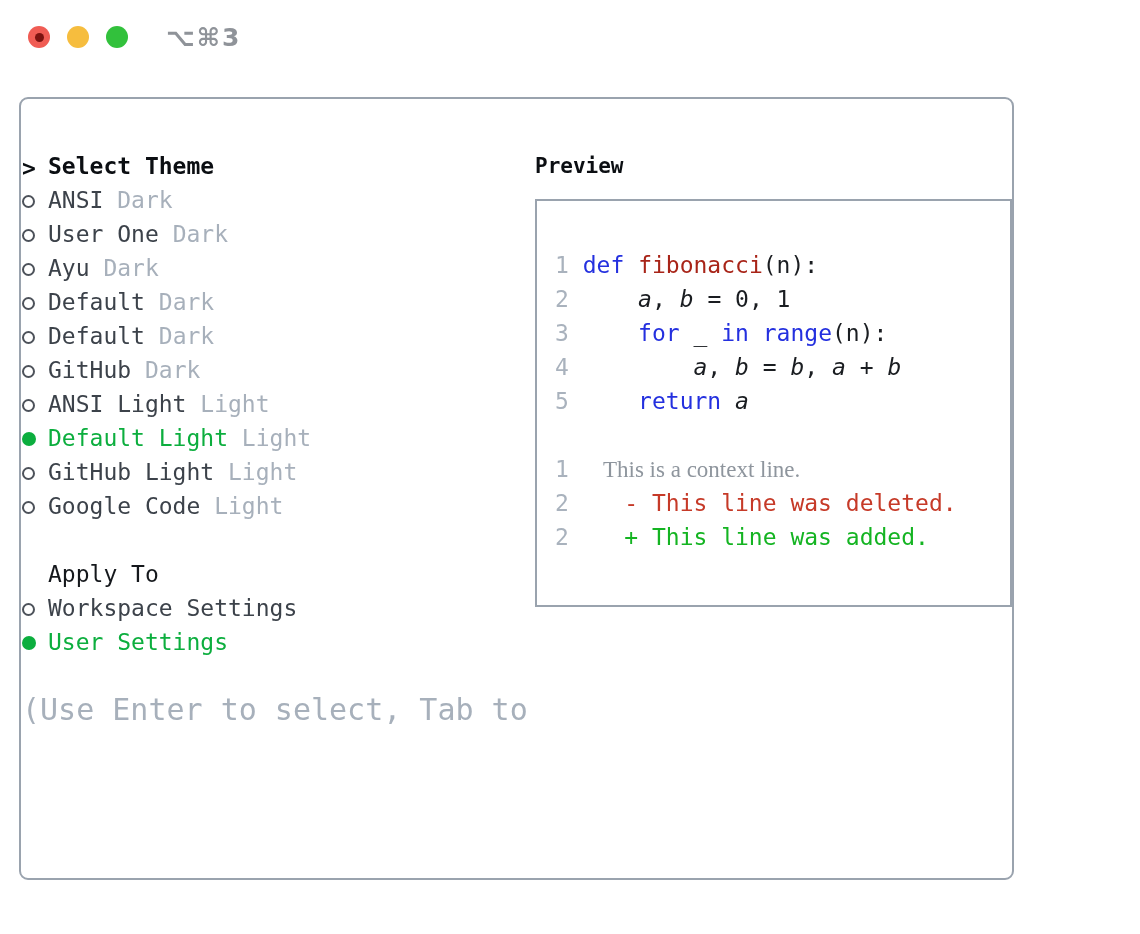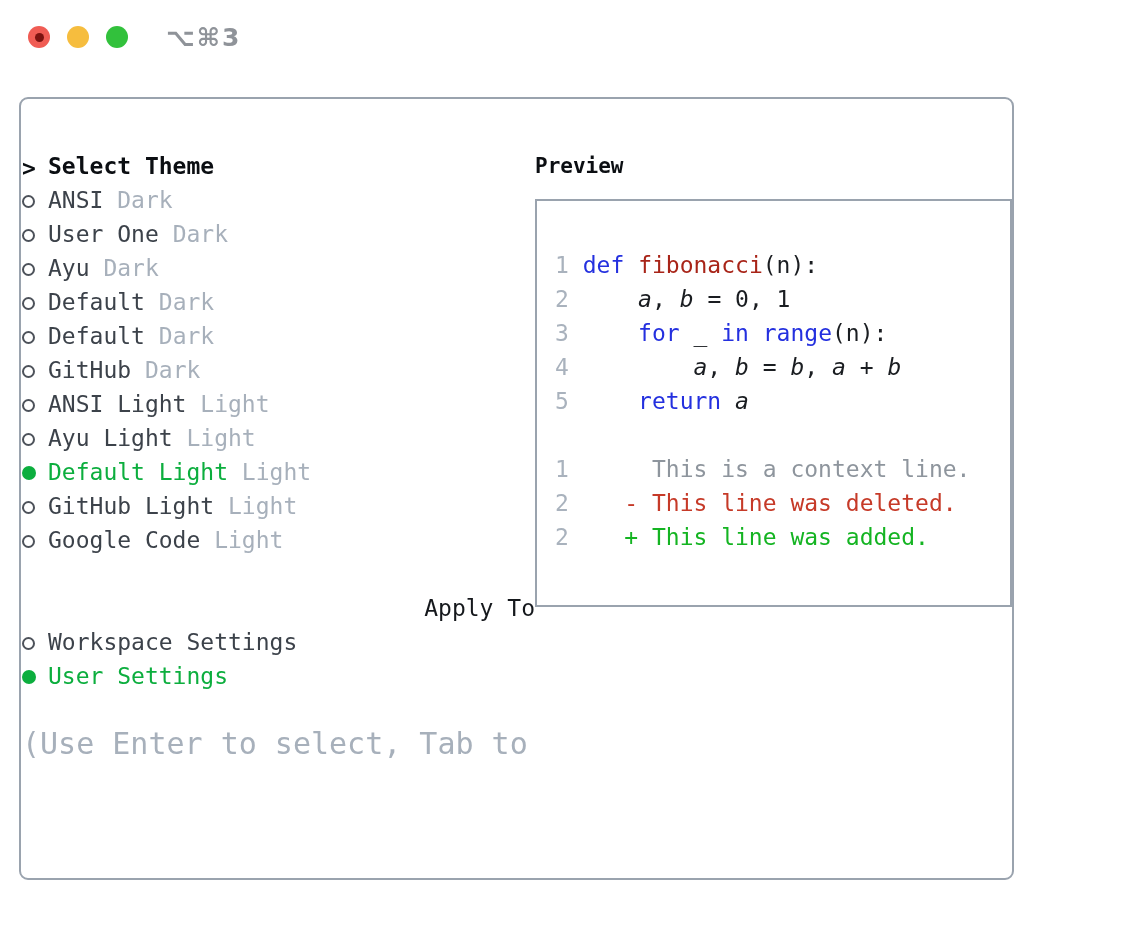--- a/index.html
+++ b/index.html
@@ -62,41 +62,41 @@
     background: var(--accent-green); vertical-align: middle; margin-top: -4px;
   }
   .hdr { font-weight: 700; color: var(--header-text); }
   .hdr .marker { font-weight: 700; color: var(--header-text); }
 
   .item { cursor: pointer; }
   .item .name    { color: var(--item-text); }
   .item.selected .name { color: var(--accent-green); }
   .item .variant { color: var(--dim-text); }
 
-  .section-label { color: var(--section-text); text-align: right; }
+  .section-label { color: var(--section-text); }
   .section-label .marker { visibility: hidden; }
 
   .help { margin-top: 0; font-size: 30px; line-height: 34px;
           color: var(--dim-text); white-space: pre; }
 
   
   .preview-title { height: 34px; line-height: 34px; font-size: 21px;
                    font-weight: 700; color: var(--header-text); }
   .preview-box {
     margin-top: 16px; width: 477px; height: 408px;
     border: 2px solid var(--border); background: #ffffff;
     padding: 47px 0 0 18px; overflow: hidden;
   }
   .code-line { height: 34px; line-height: 34px; font-size: 23px;
                white-space: pre; color: var(--code-text); }
   .lineno { color: var(--line-number); }
   .kw  { color: var(--code-keyword); }
   .fn  { color: var(--code-function); }
   .var { font-style: italic; color: var(--code-text); }
-  .ctx { color: var(--code-context); }
+  .ctx { color: var(--code-context); font-family: Liberation Serif, serif; }
   .del { color: var(--diff-deleted); }
   .add { color: var(--diff-added); }
 </style>
 </head>
 <body>
 
 <div class="window">
 
   <div class="titlebar">
     <div class="light close">
@@ -113,21 +113,20 @@
       <div class="row hdr"><span class="marker">&gt;</span><span>Select Theme</span></div>
 
       <div id="theme-list">
           <div class="row item"><span class="marker"><span class="ring"></span></span><span class="name">ANSI</span><span class="variant"> Dark</span></div>
           <div class="row item"><span class="marker"><span class="ring"></span></span><span class="name">User One</span><span class="variant"> Dark</span></div>
           <div class="row item"><span class="marker"><span class="ring"></span></span><span class="name">Ayu</span><span class="variant"> Dark</span></div>
           <div class="row item"><span class="marker"><span class="ring"></span></span><span class="name">Default</span><span class="variant"> Dark</span></div>
           <div class="row item"><span class="marker"><span class="ring"></span></span><span class="name">Default</span><span class="variant"> Dark</span></div>
           <div class="row item"><span class="marker"><span class="ring"></span></span><span class="name">GitHub</span><span class="variant"> Dark</span></div>
           <div class="row item"><span class="marker"><span class="ring"></span></span><span class="name">ANSI Light</span><span class="variant"> Light</span></div>
-          <div class="row item"><span class="marker"><span class="ring"></span></span><span class="name">Ayu Light</span><span class="variant"> Light</span></div>
           <div class="row item selected"><span class="marker"><span class="dot-sel"></span></span><span class="name">Default Light</span><span class="variant"> Light</span></div>
           <div class="row item"><span class="marker"><span class="ring"></span></span><span class="name">GitHub Light</span><span class="variant"> Light</span></div>
           <div class="row item"><span class="marker"><span class="ring"></span></span><span class="name">Google Code</span><span class="variant"> Light</span></div>
         </div>
 
       <div class="spacer"></div>
 
       <div class="row section-label"><span class="marker">&nbsp;</span><span>Apply To</span></div>
 
       <div id="apply-list">

